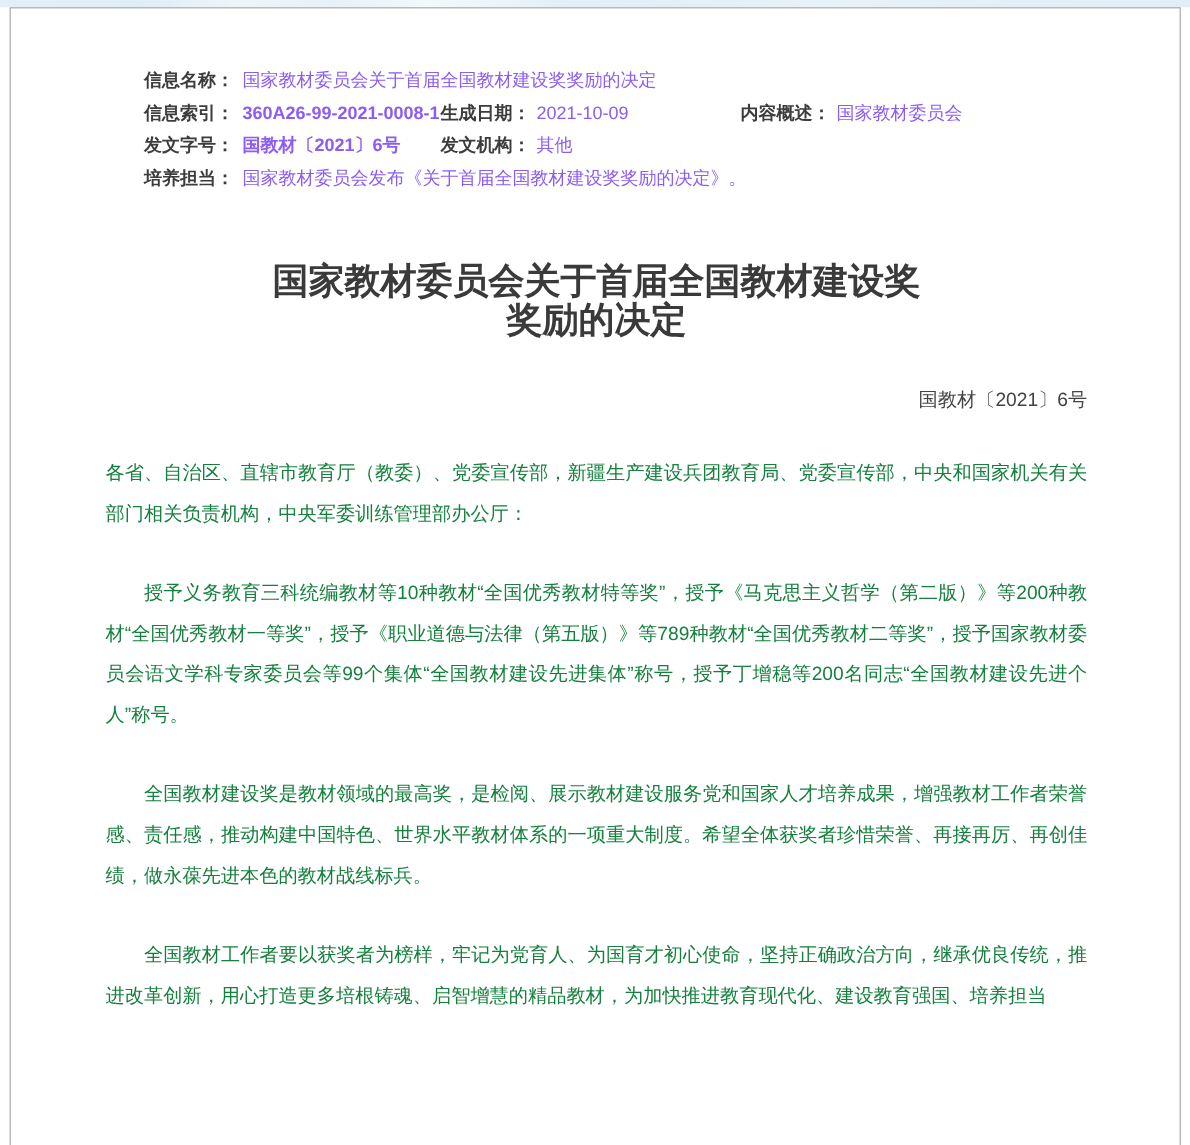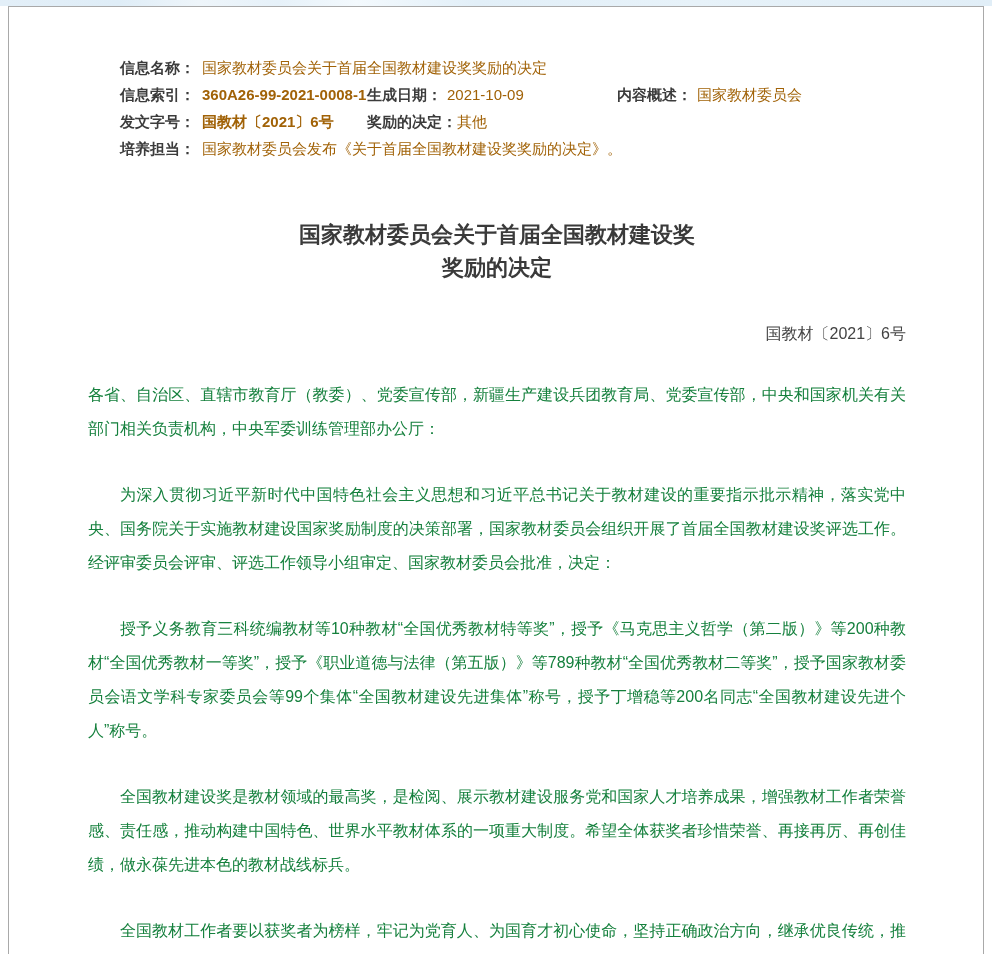--- a/index.html
+++ b/index.html
@@ -21,28 +21,28 @@
     width: 976px; height: 1200px;
     background: #ffffff;
     border: 1px solid #a9a9a9;
     padding: 47px 77px 0 79px;
   }
   
   .meta { color: #444444; font-size: 15px; }
   .meta-row { display: flex; line-height: 27px; white-space: nowrap; margin-left: 32px; }
   .meta-label { font-weight: bold; color: #3c3c3c; flex: 0 0 82px; }
   .meta-label.mid { flex: 0 0 80px; }
-  .meta-value { color: #a16207; }
+  .meta-value { color: #8b5cf6; }
   .meta-value.w1 { flex: 0 0 165px; font-weight: bold; }
   .meta-value.w2 { flex: 0 0 170px; }
   
   .doc-title {
     margin-top: 56px;
     text-align: center;
-    font-size: 22px;
+    font-size: 30px;
     font-weight: bold;
     color: #3a3a3a;
     line-height: 33px;
   }
   
   .doc-number {
     margin-top: 39px;
     text-align: right;
     font-size: 16px;
     color: #434343;
@@ -75,37 +75,36 @@
       <span class="meta-label">信息索引：</span>
       <span class="meta-value w1">360A26-99-2021-0008-1</span>
       <span class="meta-label mid">生成日期：</span>
       <span class="meta-value w2">2021-10-09</span>
       <span class="meta-label mid">内容概述：</span>
       <span class="meta-value">国家教材委员会</span>
     </div>
     <div class="meta-row">
       <span class="meta-label">发文字号：</span>
       <span class="meta-value w1">国教材〔2021〕6号</span>
-      <span class="meta-label mid">奖励的决定：</span>
+      <span class="meta-label mid">发文机构：</span>
       <span class="meta-value">其他</span>
     </div>
     <div class="meta-row">
       <span class="meta-label">培养担当：</span>
       <span class="meta-value">国家教材委员会发布《关于首届全国教材建设奖奖励的决定》。</span>
     </div>
   </div>
 
   <h1 class="doc-title">
     <span>国家教材委员会关于首届全国教材建设奖</span><br>
     <span>奖励的决定</span>
   </h1>
 
   <div class="doc-number">国教材〔2021〕6号</div>
 
   <div class="doc-body">
     <p>各省、自治区、直辖市教育厅（教委）、党委宣传部，新疆生产建设兵团教育局、党委宣传部，中央和国家机关有关部门相关负责机构，中央军委训练管理部办公厅：</p>
-    <p class="indent">为深入贯彻习近平新时代中国特色社会主义思想和习近平总书记关于教材建设的重要指示批示精神，落实党中央、国务院关于实施教材建设国家奖励制度的决策部署，国家教材委员会组织开展了首届全国教材建设奖评选工作。经评审委员会评审、评选工作领导小组审定、国家教材委员会批准，决定：</p>
     <p class="indent">授予义务教育三科统编教材等10种教材“全国优秀教材特等奖”，授予《马克思主义哲学（第二版）》等200种教材“全国优秀教材一等奖”，授予《职业道德与法律（第五版）》等789种教材“全国优秀教材二等奖”，授予国家教材委员会语文学科专家委员会等99个集体“全国教材建设先进集体”称号，授予丁增稳等200名同志“全国教材建设先进个人”称号。</p>
     <p class="indent">全国教材建设奖是教材领域的最高奖，是检阅、展示教材建设服务党和国家人才培养成果，增强教材工作者荣誉感、责任感，推动构建中国特色、世界水平教材体系的一项重大制度。希望全体获奖者珍惜荣誉、再接再厉、再创佳绩，做永葆先进本色的教材战线标兵。</p>
     <p class="indent">全国教材工作者要以获奖者为榜样，牢记为党育人、为国育才初心使命，坚持正确政治方向，继承优良传统，推进改革创新，用心打造更多培根铸魂、启智增慧的精品教材，为加快推进教育现代化、建设教育强国、培养担当</p>
   </div>
 
 </div>
 
 </body></html>

